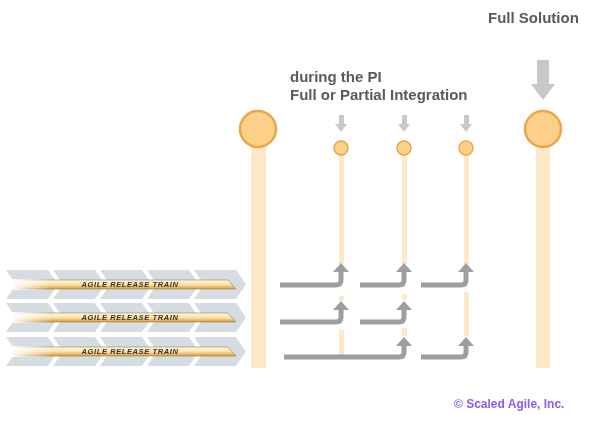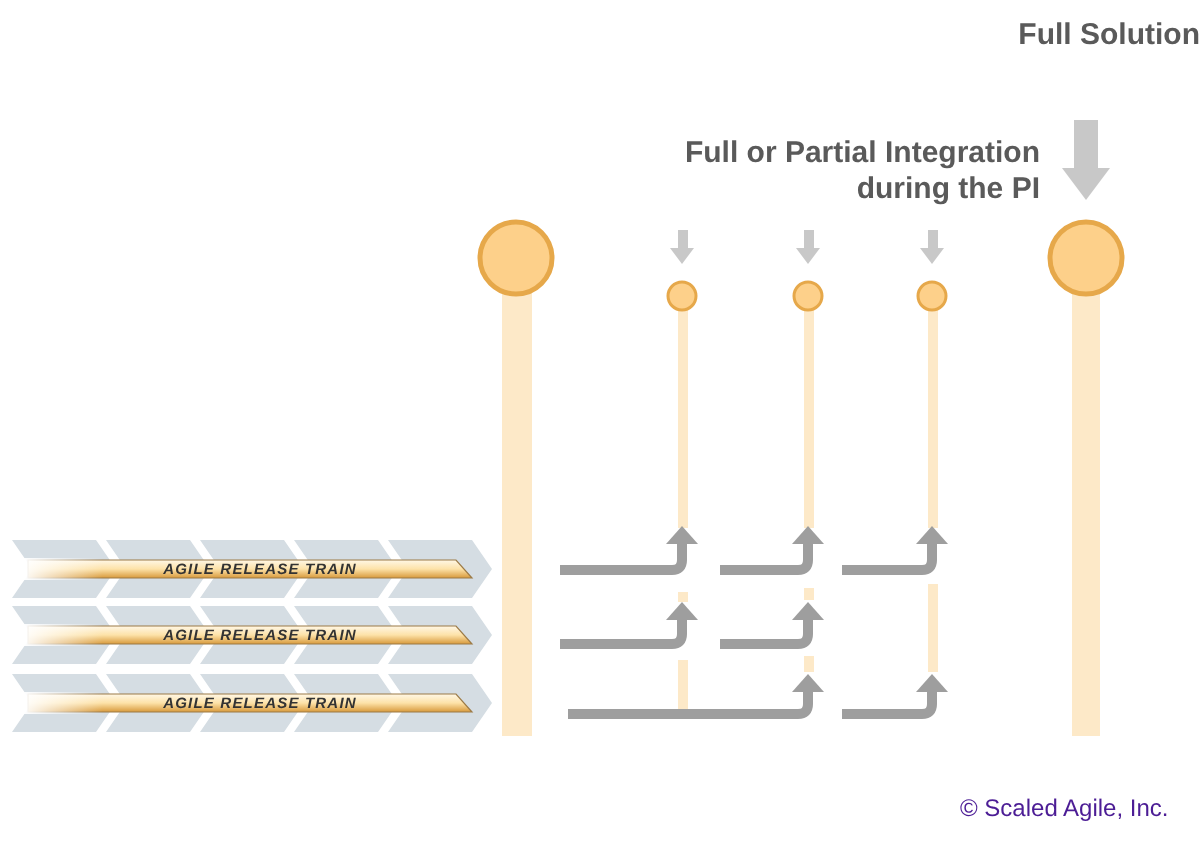--- a/index.html
+++ b/index.html
@@ -1,31 +1,31 @@
 <!DOCTYPE html>
 <html><head>
 <meta charset="utf-8">
 <style>
   html,body{margin:0;padding:0;background:#fff;}
   body{width:600px;height:421px;position:relative;overflow:hidden;font-family:"Liberation Sans",sans-serif;}
   svg{position:absolute;left:0;top:0;}
-  .title{position:absolute;color:#5a5a5a;font-weight:bold;text-align:right;font-size:15px;line-height:18px;}
-  .copyright{position:absolute;left:480px;top:397px;font-size:12px;color:#4c1d95;}
+  .title{position:absolute;color:#5a5a5a;font-weight:bold;text-align:left;font-size:15px;line-height:18px;}
+  .copyright{position:absolute;left:454px;top:397px;font-size:12px;color:#8b5cf6;font-weight:bold;}
   .art-label{font-family:"Liberation Sans",sans-serif;font-weight:bold;font-style:italic;font-size:7.5px;fill:#333;letter-spacing:0.6px;}
 </style>
 </head>
 <body>
 
 <div class="title" style="left:488px;top:9px;width:112px;">
   <div>Full Solution</div>
 </div>
 
 <div class="title" style="left:290px;top:68px;width:230px;">
+  <div>during the PI</div>
   <div>Full or Partial Integration</div>
-  <div>during the PI</div>
 </div>
 
 <svg width="600" height="421" viewBox="0 0 600 421">
   <defs>
     <linearGradient id="trainGrad" x1="0" y1="0" x2="0" y2="1">
       <stop offset="0" stop-color="#fff7e6"></stop>
       <stop offset="0.5" stop-color="#fde2a8"></stop>
       <stop offset="1" stop-color="#d89a3c"></stop>
     </linearGradient>
     <linearGradient id="fadeLeft" x1="0" y1="0" x2="1" y2="0">

